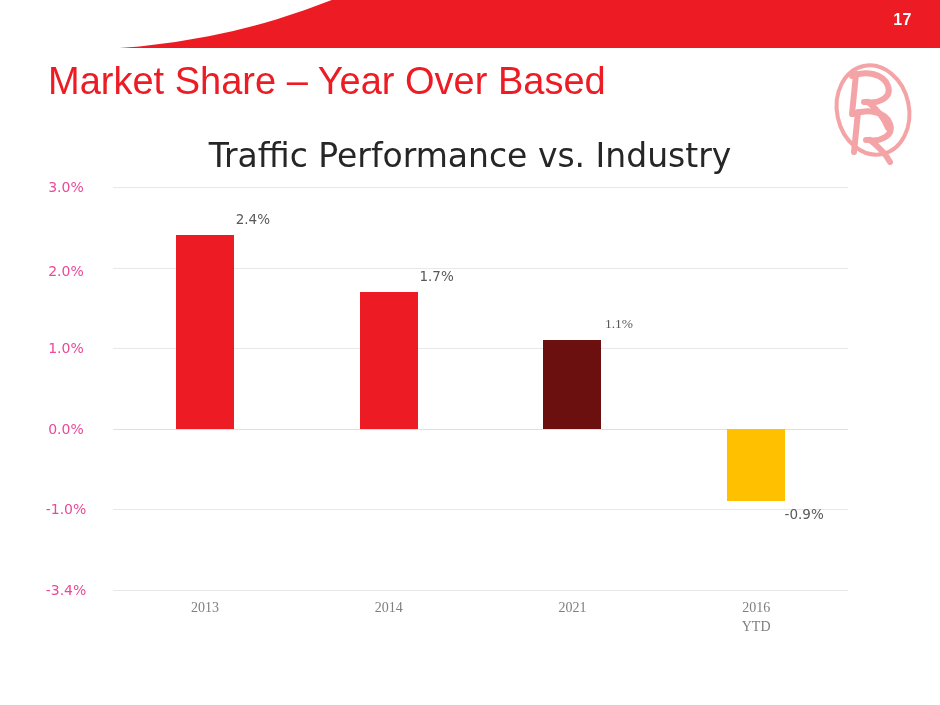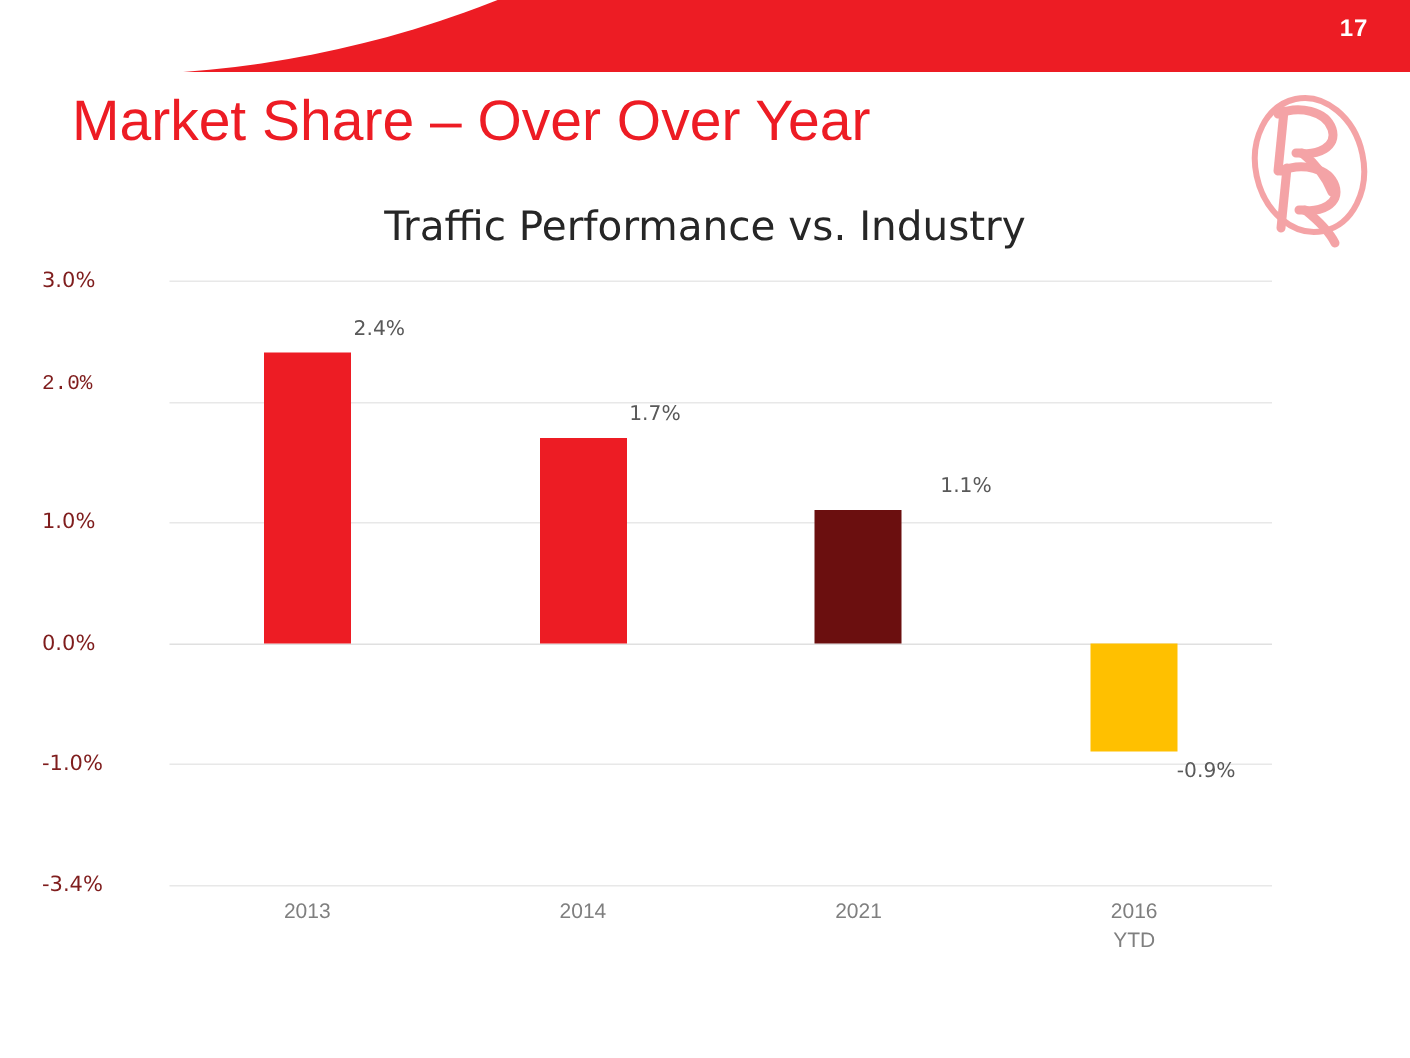--- a/index.html
+++ b/index.html
@@ -98,21 +98,21 @@
     letter-spacing: 0px;
     white-space: nowrap;
     z-index: 6;
   }
   .chart-title {
     position: absolute;
     left: 0;
     top: 136px;
     width: 940px;
     text-align: center;
-    font-size: 27px;
+    font-size: 33px;
     color: #262626;
     font-family: "DejaVu Sans", sans-serif;
     z-index: 4;
   }
 
   
   #chart {
     position: absolute;
     left: 0;
     top: 0;
@@ -141,23 +141,23 @@
     position: absolute;
     left: 28px;
     top: 187px;
     width: 76px;
     height: 403px;
   }
   .ytick-lbl {
     position: absolute;
     left: 0;
     width: 76px;
-    text-align: left;
+    text-align: center;
     font-size: 14px;
-    color: #7f1d1d;
+    color: #ec4899;
     font-family: "DejaVu Sans", sans-serif;
     transform: translateY(-50%);
     white-space: nowrap;
   }
   .bar {
     position: absolute;
   }
   .bar-label {
     position: absolute;
     font-size: 13.5px;
@@ -166,21 +166,21 @@
     text-align: center;
     white-space: nowrap;
     transform: translateX(-50%);
     margin-left: 48px;
   }
   .xtick {
     position: absolute;
     top: 598px;
     font-size: 14px;
     color: #7F7F7F;
-    font-family: Liberation Sans, sans-serif;
+    font-family: Liberation Serif, serif;
     text-align: center;
     transform: translateX(-50%);
     line-height: 19px;
     white-space: pre-line;
   }
 
   
   .source-note {
     position: absolute;
     left: 66px;
@@ -214,46 +214,46 @@
         <path d="M34 24 C48 18, 66 22, 70 34 C74 46, 60 52, 48 50 L46 50" stroke-width="6"></path>
         <path d="M38 22 L34 62" stroke-width="6"></path>
         <path d="M50 50 C60 58, 66 66, 70 76" stroke-width="6"></path>
         <path d="M36 62 C50 56, 68 60, 72 72 C76 84, 62 90, 50 88 L48 88" stroke-width="6"></path>
         <path d="M40 60 L36 100" stroke-width="6"></path>
         <path d="M52 88 C62 96, 68 102, 72 110" stroke-width="6"></path>
       </g>
     </svg>
   </div>
 
-  <div class="slide-title">Market Share – Over Over Year</div>
+  <div class="slide-title">Market Share – Year Over Based</div>
 
   <div class="chart-title">Traffic Performance vs. Industry</div>
 
   <div id="chart">
     <div class="ytick-wrap" id="ytick-wrap">
         <div class="ytick-lbl" style="top: 0px;">3.0%</div>
-        <div class="ytick-lbl" style="top: 69px; font-family: Liberation Mono, monospace;">2.0%</div>
+        <div class="ytick-lbl" style="top: 84px;">2.0%</div>
         <div class="ytick-lbl" style="top: 161.2px;">1.0%</div>
         <div class="ytick-lbl" style="top: 241.8px;">0.0%</div>
         <div class="ytick-lbl" style="top: 322.4px;">-1.0%</div>
         <div class="ytick-lbl" style="top: 403px;">-3.4%</div>
       </div>
     <div class="plot" id="plot">
         <div class="gridline" style="top: 0px;"></div>
         <div class="gridline" style="top: 80.6px;"></div>
         <div class="gridline" style="top: 161.2px;"></div>
         <div class="gridline zero" style="top: 241.8px;"></div>
         <div class="gridline" style="top: 322.4px;"></div>
         <div class="gridline" style="top: 403px;"></div>
         <div class="bar" style="left: 62.875px; top: 48.36px; width: 58px; height: 193.44px; background: rgb(237, 28, 36);"></div>
         <div class="bar-label" style="left: 91.875px; top: 24.36px;">2.4%</div>
         <div class="bar" style="left: 246.625px; top: 104.78px; width: 58px; height: 137.02px; background: rgb(237, 28, 36);"></div>
         <div class="bar-label" style="left: 275.625px; top: 80.78px;">1.7%</div>
         <div class="bar" style="left: 430.375px; top: 153.14px; width: 58px; height: 88.66px; background: rgb(107, 15, 15);"></div>
-        <div class="bar-label" style="left: 483px; top: 129.14px;">1.1%</div>
+        <div class="bar-label" style="left: 458px; top: 129.14px; font-family: Liberation Serif, serif;">1.1%</div>
         <div class="bar" style="left: 614.125px; top: 241.8px; width: 58px; height: 72.54px; background: rgb(255, 192, 0);"></div>
         <div class="bar-label" style="left: 643.125px; top: 319.34px; text-align: center;">-0.9%</div>
       </div>
     <div id="xticks">
         <div class="xtick" style="left: 204.875px;">2013</div>
         <div class="xtick" style="left: 388.625px;">2014</div>
         <div class="xtick" style="left: 572.375px;">2021</div>
         <div class="xtick" style="left: 756.125px;">2016
 YTD</div>
       </div>

